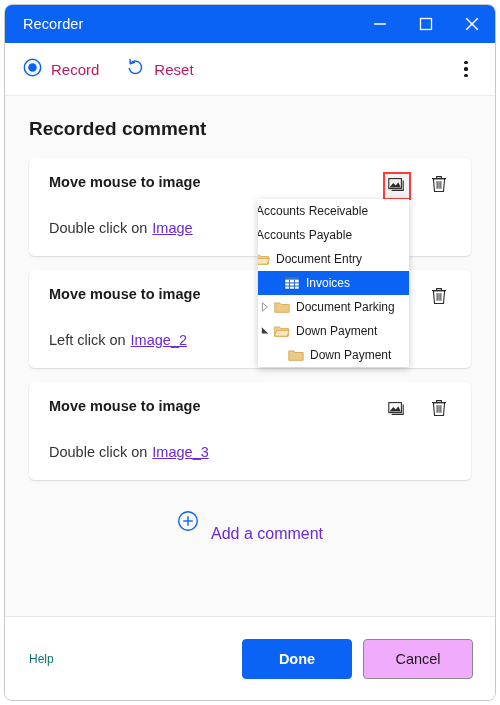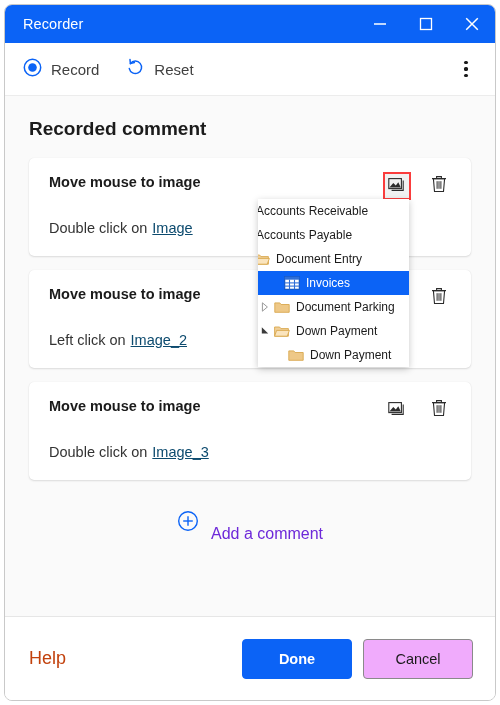--- a/index.html
+++ b/index.html
@@ -74,21 +74,21 @@
   }
   .tool-item {
     display: flex;
     align-items: center;
     gap: 9px;
     margin-right: 26px;
     cursor: default;
   }
   .tool-label {
     font-size: 15px;
-    color: #404040;
+    color: #be185d;
   }
   .kebab {
     margin-left: auto;
     width: 30px;
     height: 30px;
     display: flex;
     flex-direction: column;
     align-items: center;
     justify-content: center;
     gap: 3.5px;
@@ -158,21 +158,21 @@
     background: #f1f1f1;
     border: 2px solid #fa3c3c;
   }
   .card-sub {
     margin-top: 20px;
     font-size: 14.5px;
     color: #333333;
   }
   .card-sub .target {
     text-decoration: underline;
-    color: #0c4a6e;
+    color: #6d28d9;
     margin-left: 5px;
     cursor: default;
   }
 
   .add-comment {
     display: flex;
     align-items: center;
     justify-content: center;
     gap: 12px;
     margin-top: 22px;
@@ -237,22 +237,22 @@
     flex: 0 0 auto;
     height: 84px;
     background: #ffffff;
     border-top: 1px solid #e6e6e6;
     display: flex;
     align-items: center;
     padding: 0 22px 0 24px;
     box-sizing: border-box;
   }
   .help-link {
-    color: #c2410c;
-    font-size: 18px;
+    color: #0f766e;
+    font-size: 12px;
     cursor: default;
   }
   .footer-buttons {
     margin-left: auto;
     display: flex;
     gap: 11px;
   }
   .btn {
     min-width: 110px;
     height: 40px;

